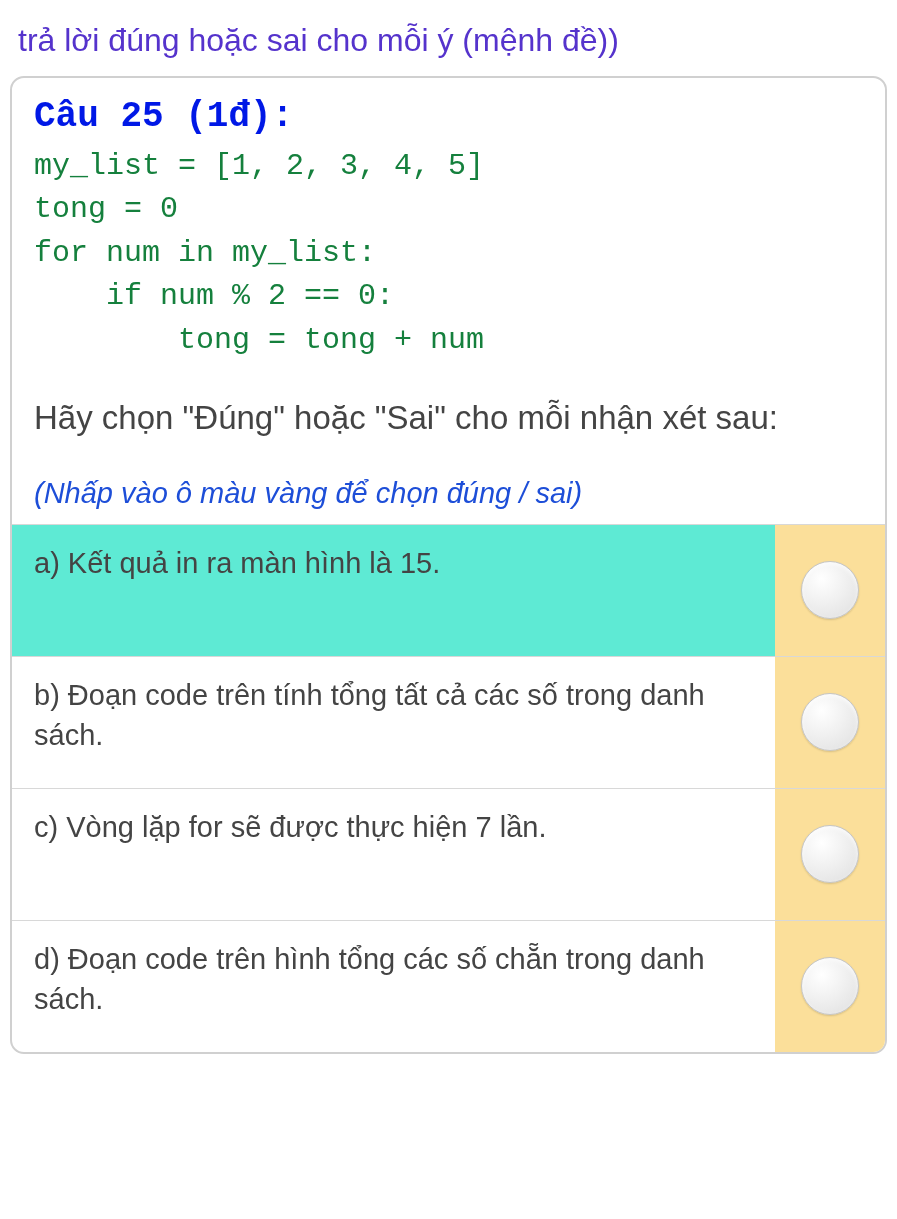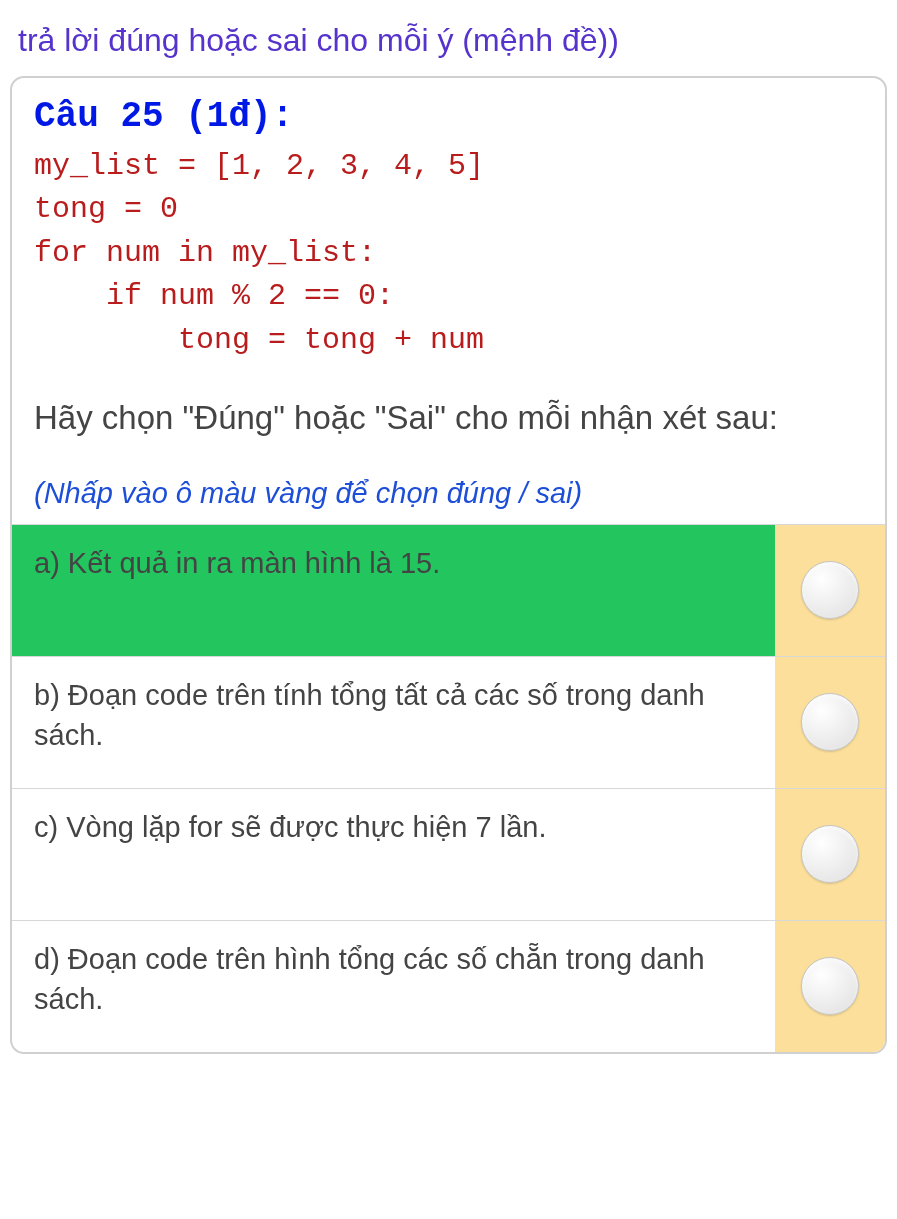--- a/index.html
+++ b/index.html
@@ -31,21 +31,21 @@
   }
   .question-intro {
     color: #444;
     font-size: 33px;
     padding: 4px 22px 4px 22px;
     line-height: 1.35;
   }
   .code-block {
     font-family: "Courier New", Courier, monospace;
     font-size: 30px;
-    color: #b91c1c;
+    color: #15803d;
     padding: 2px 22px 10px 22px;
     white-space: pre;
     line-height: 1.45;
   }
   .question-prompt {
     color: #444;
     font-size: 33px;
     padding: 24px 22px 18px 22px;
     line-height: 1.35;
   }
@@ -58,21 +58,21 @@
   .option-row {
     display: flex;
     align-items: stretch;
     border-top: 1px solid #d8d8d8;
     min-height: 132px;
   }
   .option-row:first-of-type {
     border-top: none;
   }
   .option-row.shaded .option-text {
-    background: #22c55e;
+    background: #5eead4;
   }
   .option-text {
     flex: 1 1 auto;
     color: #444;
     font-size: 29px;
     padding: 18px 22px 18px 22px;
     line-height: 1.4;
     display: flex;
     align-items: flex-start;
   }

